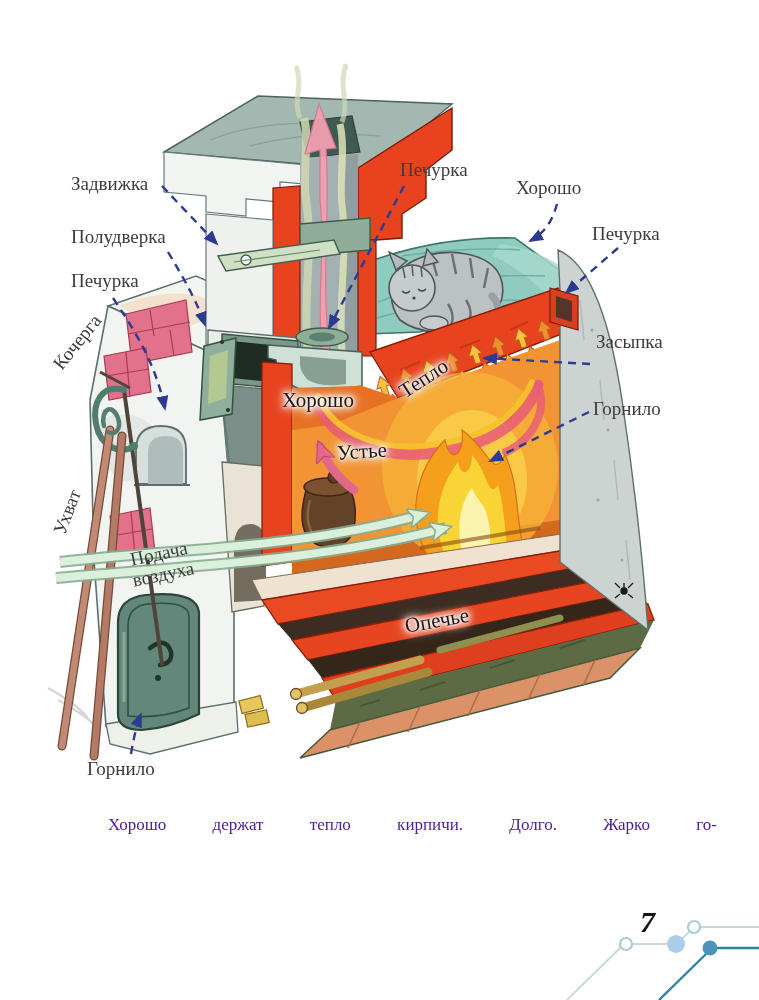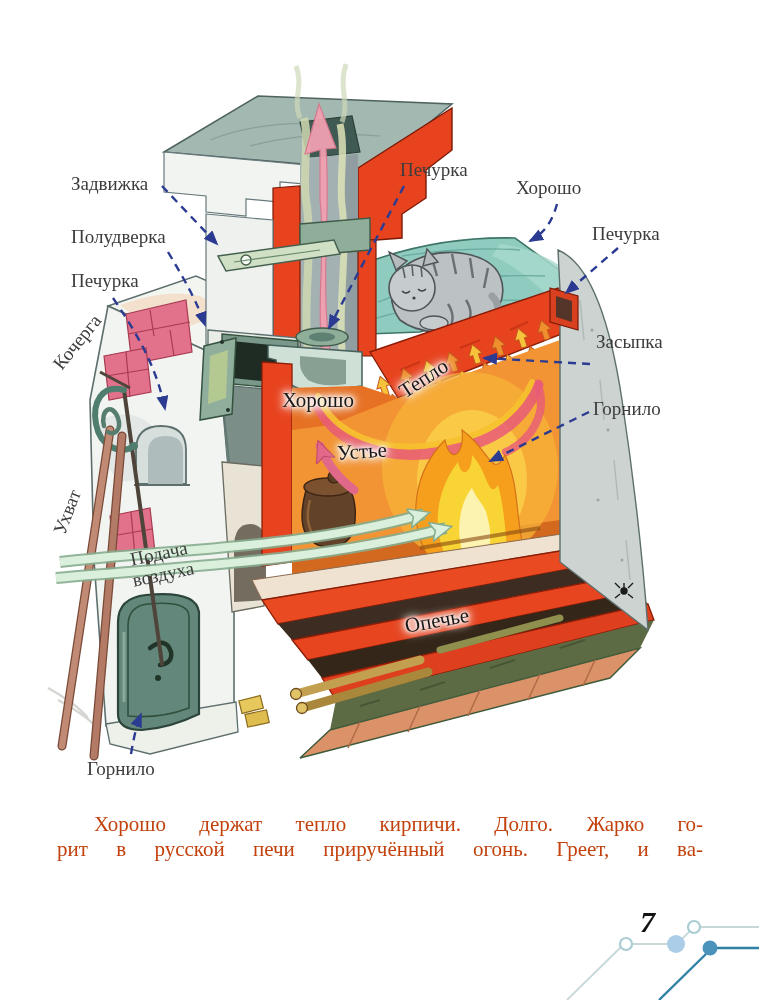--- a/index.html
+++ b/index.html
@@ -3,22 +3,22 @@
 <meta charset="utf-8">
 <style>
   html,body{margin:0;padding:0;background:#ffffff;}
   .page{position:relative;width:759px;height:1000px;background:#ffffff;overflow:hidden;
         font-family:Liberation Serif, serif;}
   .art{position:absolute;left:0;top:0;}
   .label{position:absolute;font-size:19px;color:#3c3c3c;white-space:pre-line;line-height:1.12;}
   .label.ctr{transform:translate(-50%,-50%) rotate(var(--r,0deg));text-align:center;}
   .glow{font-size:21px;color:#181818;
         text-shadow:0 0 3px #fff,0 0 5px #fff,0 0 7px #fff,0 0 9px #fff,0 0 12px #fff,0 0 14px #fff;}
-  .caption{position:absolute;left:57px;top:812px;width:646px;color:#c2410c;
-           font-size:21px;line-height:25px;}
+  .caption{position:absolute;left:71px;top:812px;width:646px;color:#4c1d95;
+           font-size:17px;line-height:25px;}
   .cap-line{text-align:justify;text-align-last:justify;}
   .cap-line.first{text-indent:37px;}
   .cap-line.last{text-align:left;text-align-last:left;}
   .pagenum{position:absolute;left:640px;top:905px;font-size:30px;font-weight:bold;
            font-style:italic;color:#141414;}
 </style>
 </head>
 <body>
 
 <div class="page">
@@ -297,18 +297,17 @@
 <div class="label" style="left:596px;top:331px">Засыпка</div>
 <div class="label" style="left:593px;top:398px">Горнило</div>
 <div class="label glow ctr" style="left:318px;top:401px">Хорошо</div>
 <div class="label glow ctr" style="left:424px;top:379px;--r:-33deg">Тепло</div>
 <div class="label glow ctr" style="left:362px;top:452px;--r:-4deg">Устье</div>
 <div class="label glow ctr" style="left:437px;top:621px;--r:-10deg">Опечье</div>
 <div class="label" style="left:87px;top:758px">Горнило</div>
 
 <div class="caption">
   <div class="cap-line first">Хорошо держат тепло кирпичи. Долго. Жарко го-</div>
-  <div class="cap-line">рит в русской печи приручённый огонь. Греет, и ва-</div>
 </div>
 
 <div class="pagenum">7</div>
 
 </div>
 
 </body></html>

